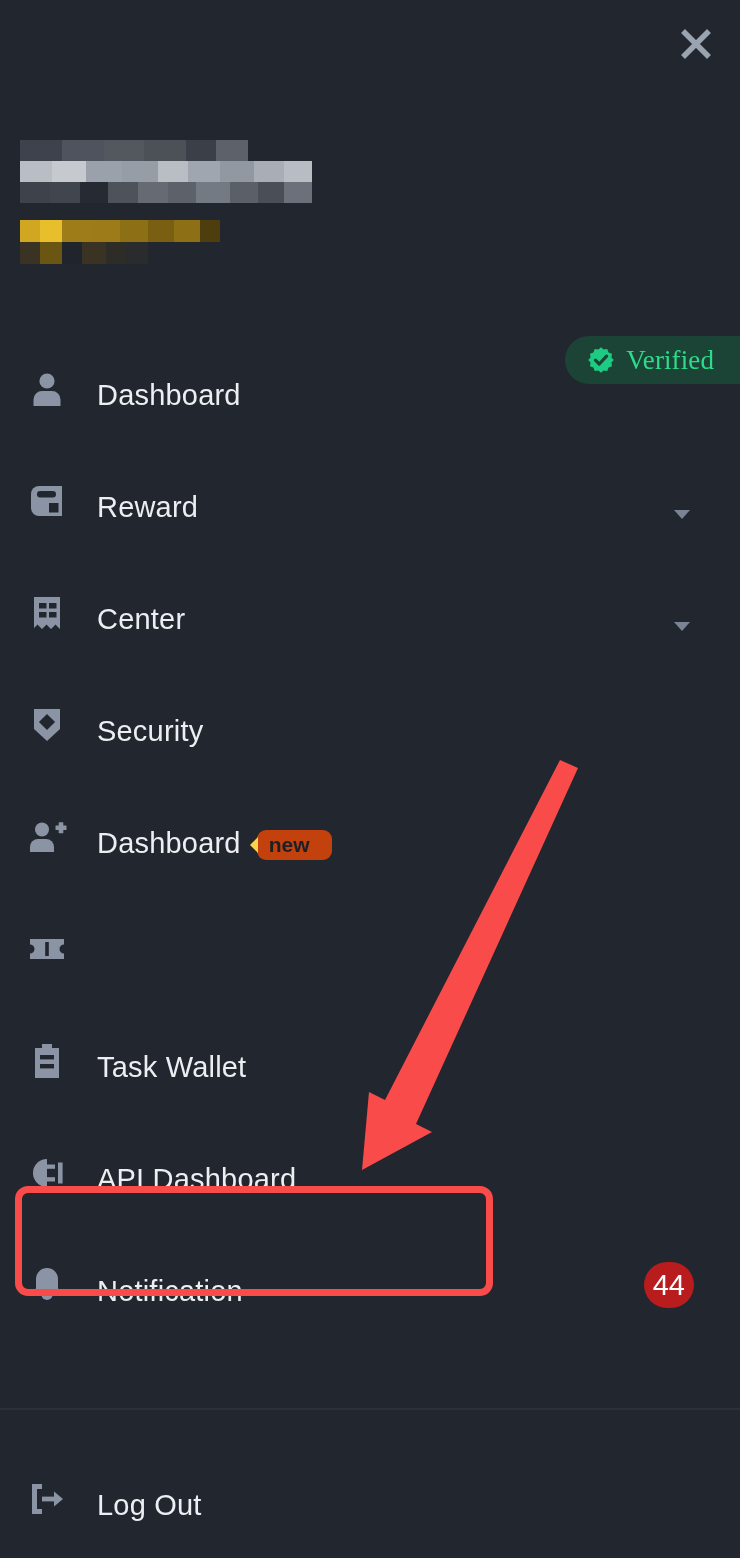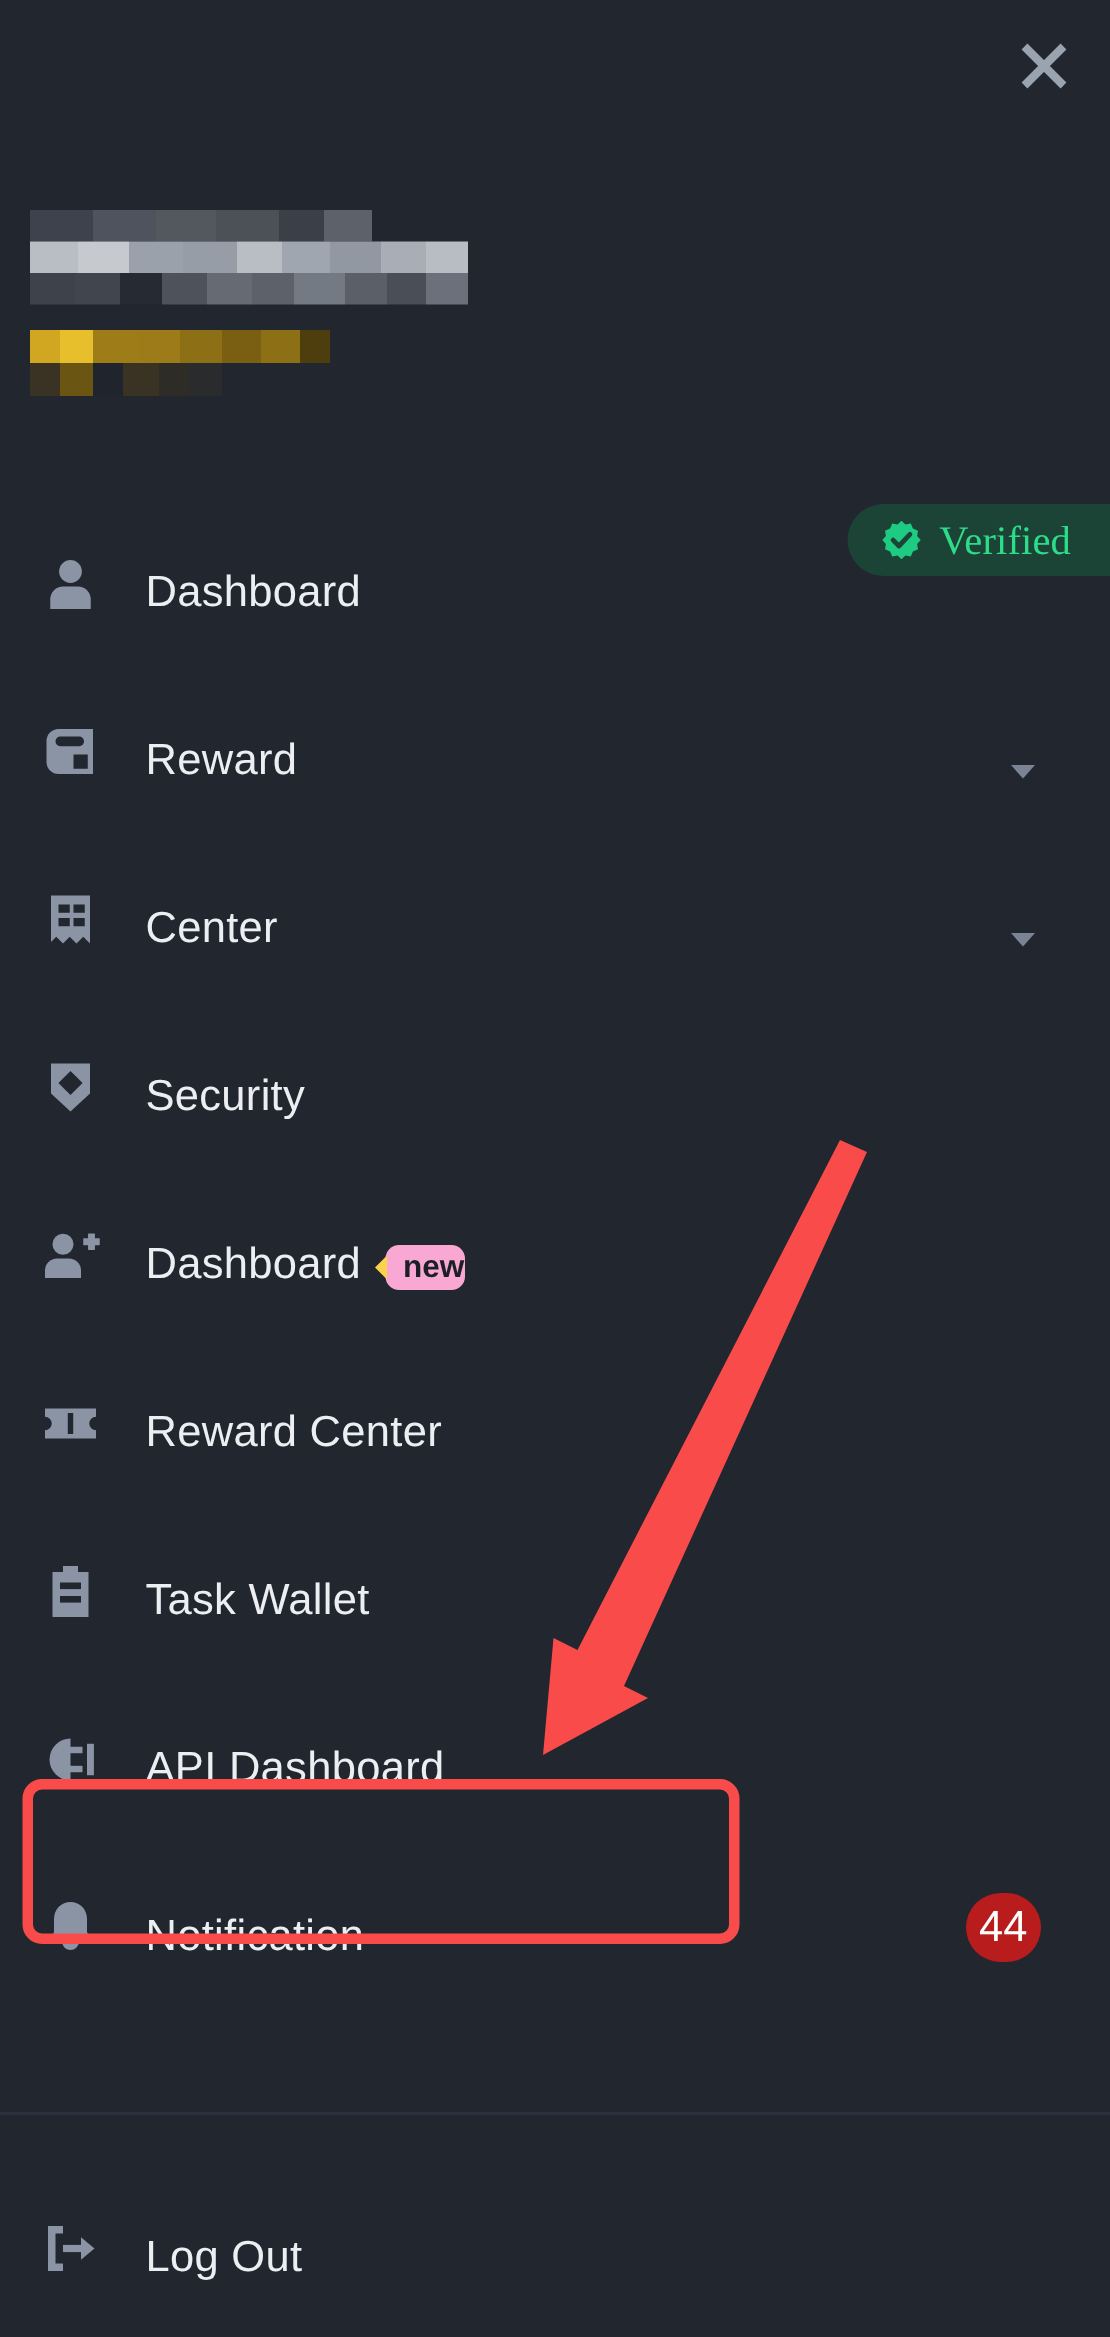--- a/index.html
+++ b/index.html
@@ -113,26 +113,26 @@
   .chevron {
     width: 20px;
     height: 20px;
     margin-right: 24px;
   }
 
   
   .new-badge {
     position: relative;
     margin-left: 16px;
-    background: #f9a8d4;
+    background: #c2410c;
     color: #1c1f26;
     font-size: 21px;
     font-weight: bold;
     border-radius: 9px;
-    padding: 4px 0 5px 12px;
+    padding: 4px 22px 5px 12px;
     line-height: 1;
     white-space: nowrap;
   }
   .new-badge::before {
     content: "";
     position: absolute;
     left: -7px;
     top: 50%;
     transform: translateY(-50%);
     width: 0; height: 0;
@@ -337,21 +337,20 @@
       <span class="spacer"></span>
     </div>
 
     <div class="menu-item">
       <span class="ico">
         <svg width="40" height="40" viewBox="0 0 40 40">
           <path d="M3 10 H37 V15.5 a4.5 4.5 0 0 0 0 9 V30 H3 V24.5 a4.5 4.5 0 0 0 0 -9 Z" fill="#8b94a5"></path>
           <rect x="18.2" y="13" width="3.6" height="14" fill="#21262f"></rect>
         </svg>
       </span>
-      <span class="label">Reward Center</span>
       <span class="spacer"></span>
     </div>
 
     <div class="menu-item">
       <span class="ico">
         <svg width="40" height="40" viewBox="0 0 40 40">
           <rect x="15" y="3" width="10" height="5" fill="#8b94a5"></rect>
           <rect x="8" y="7" width="24" height="30" fill="#8b94a5"></rect>
           <rect x="13" y="14" width="14" height="4.4" fill="#21262f"></rect>
           <rect x="13" y="23" width="14" height="4.4" fill="#21262f"></rect>

